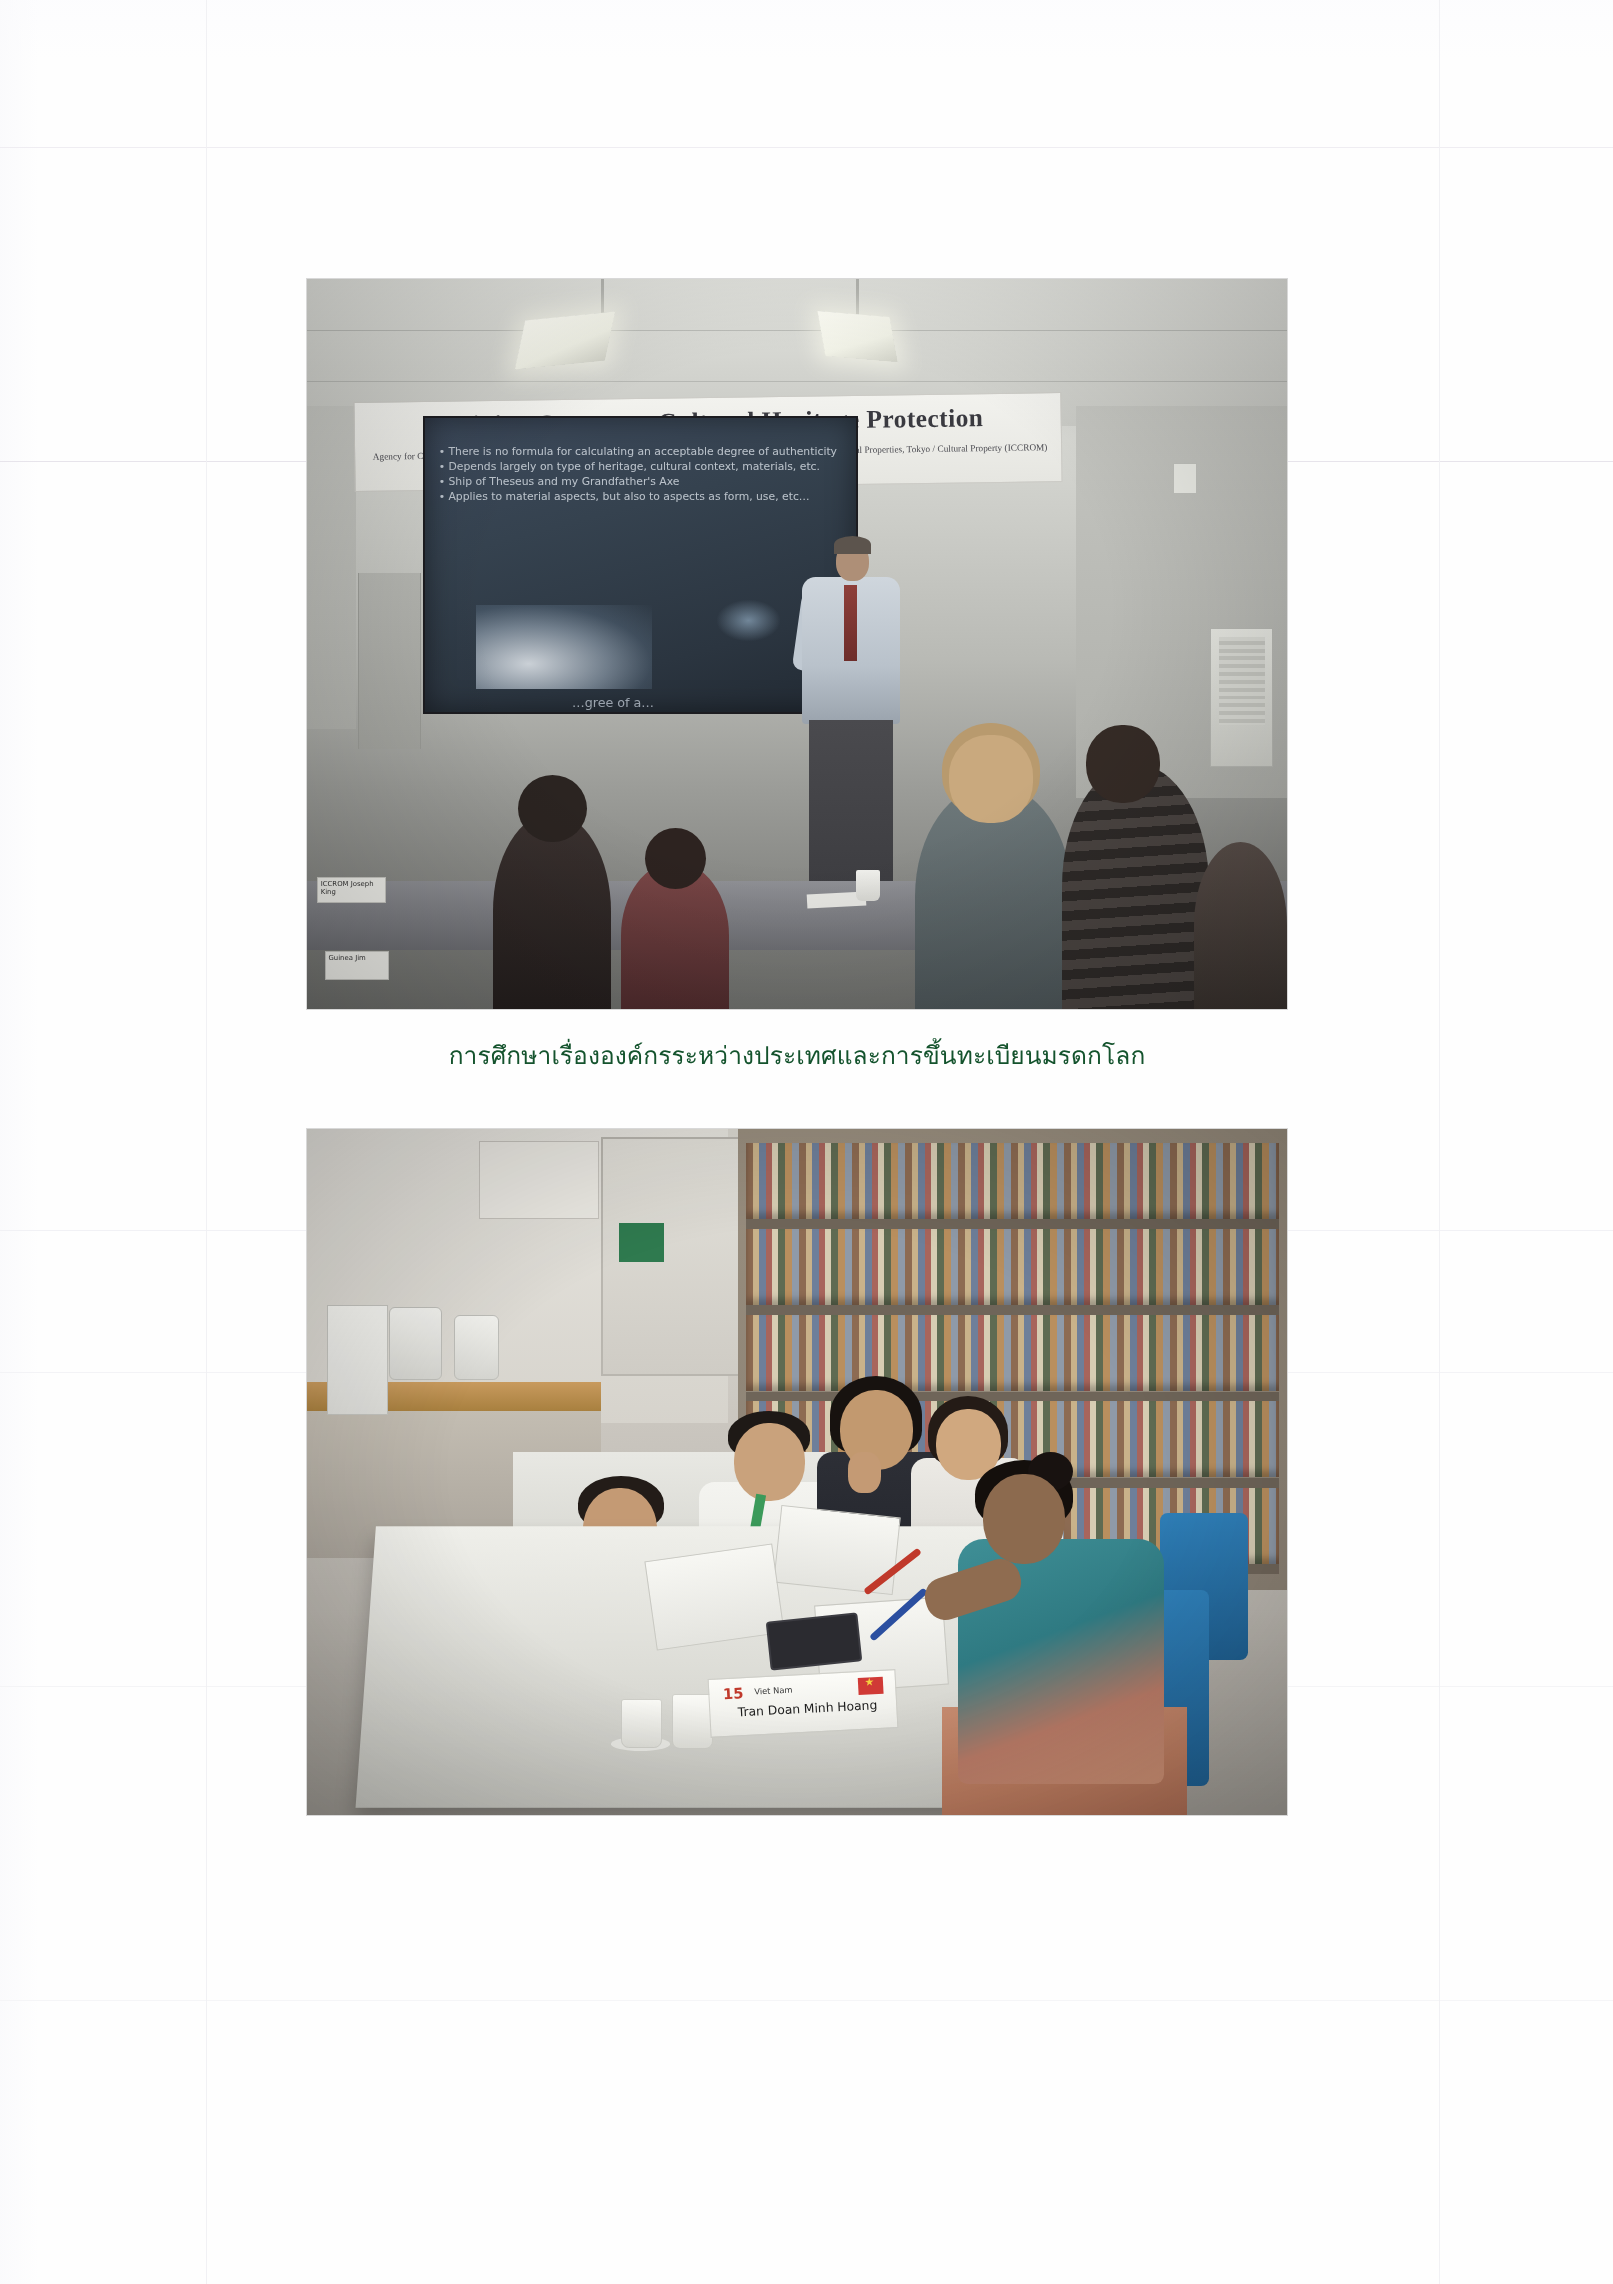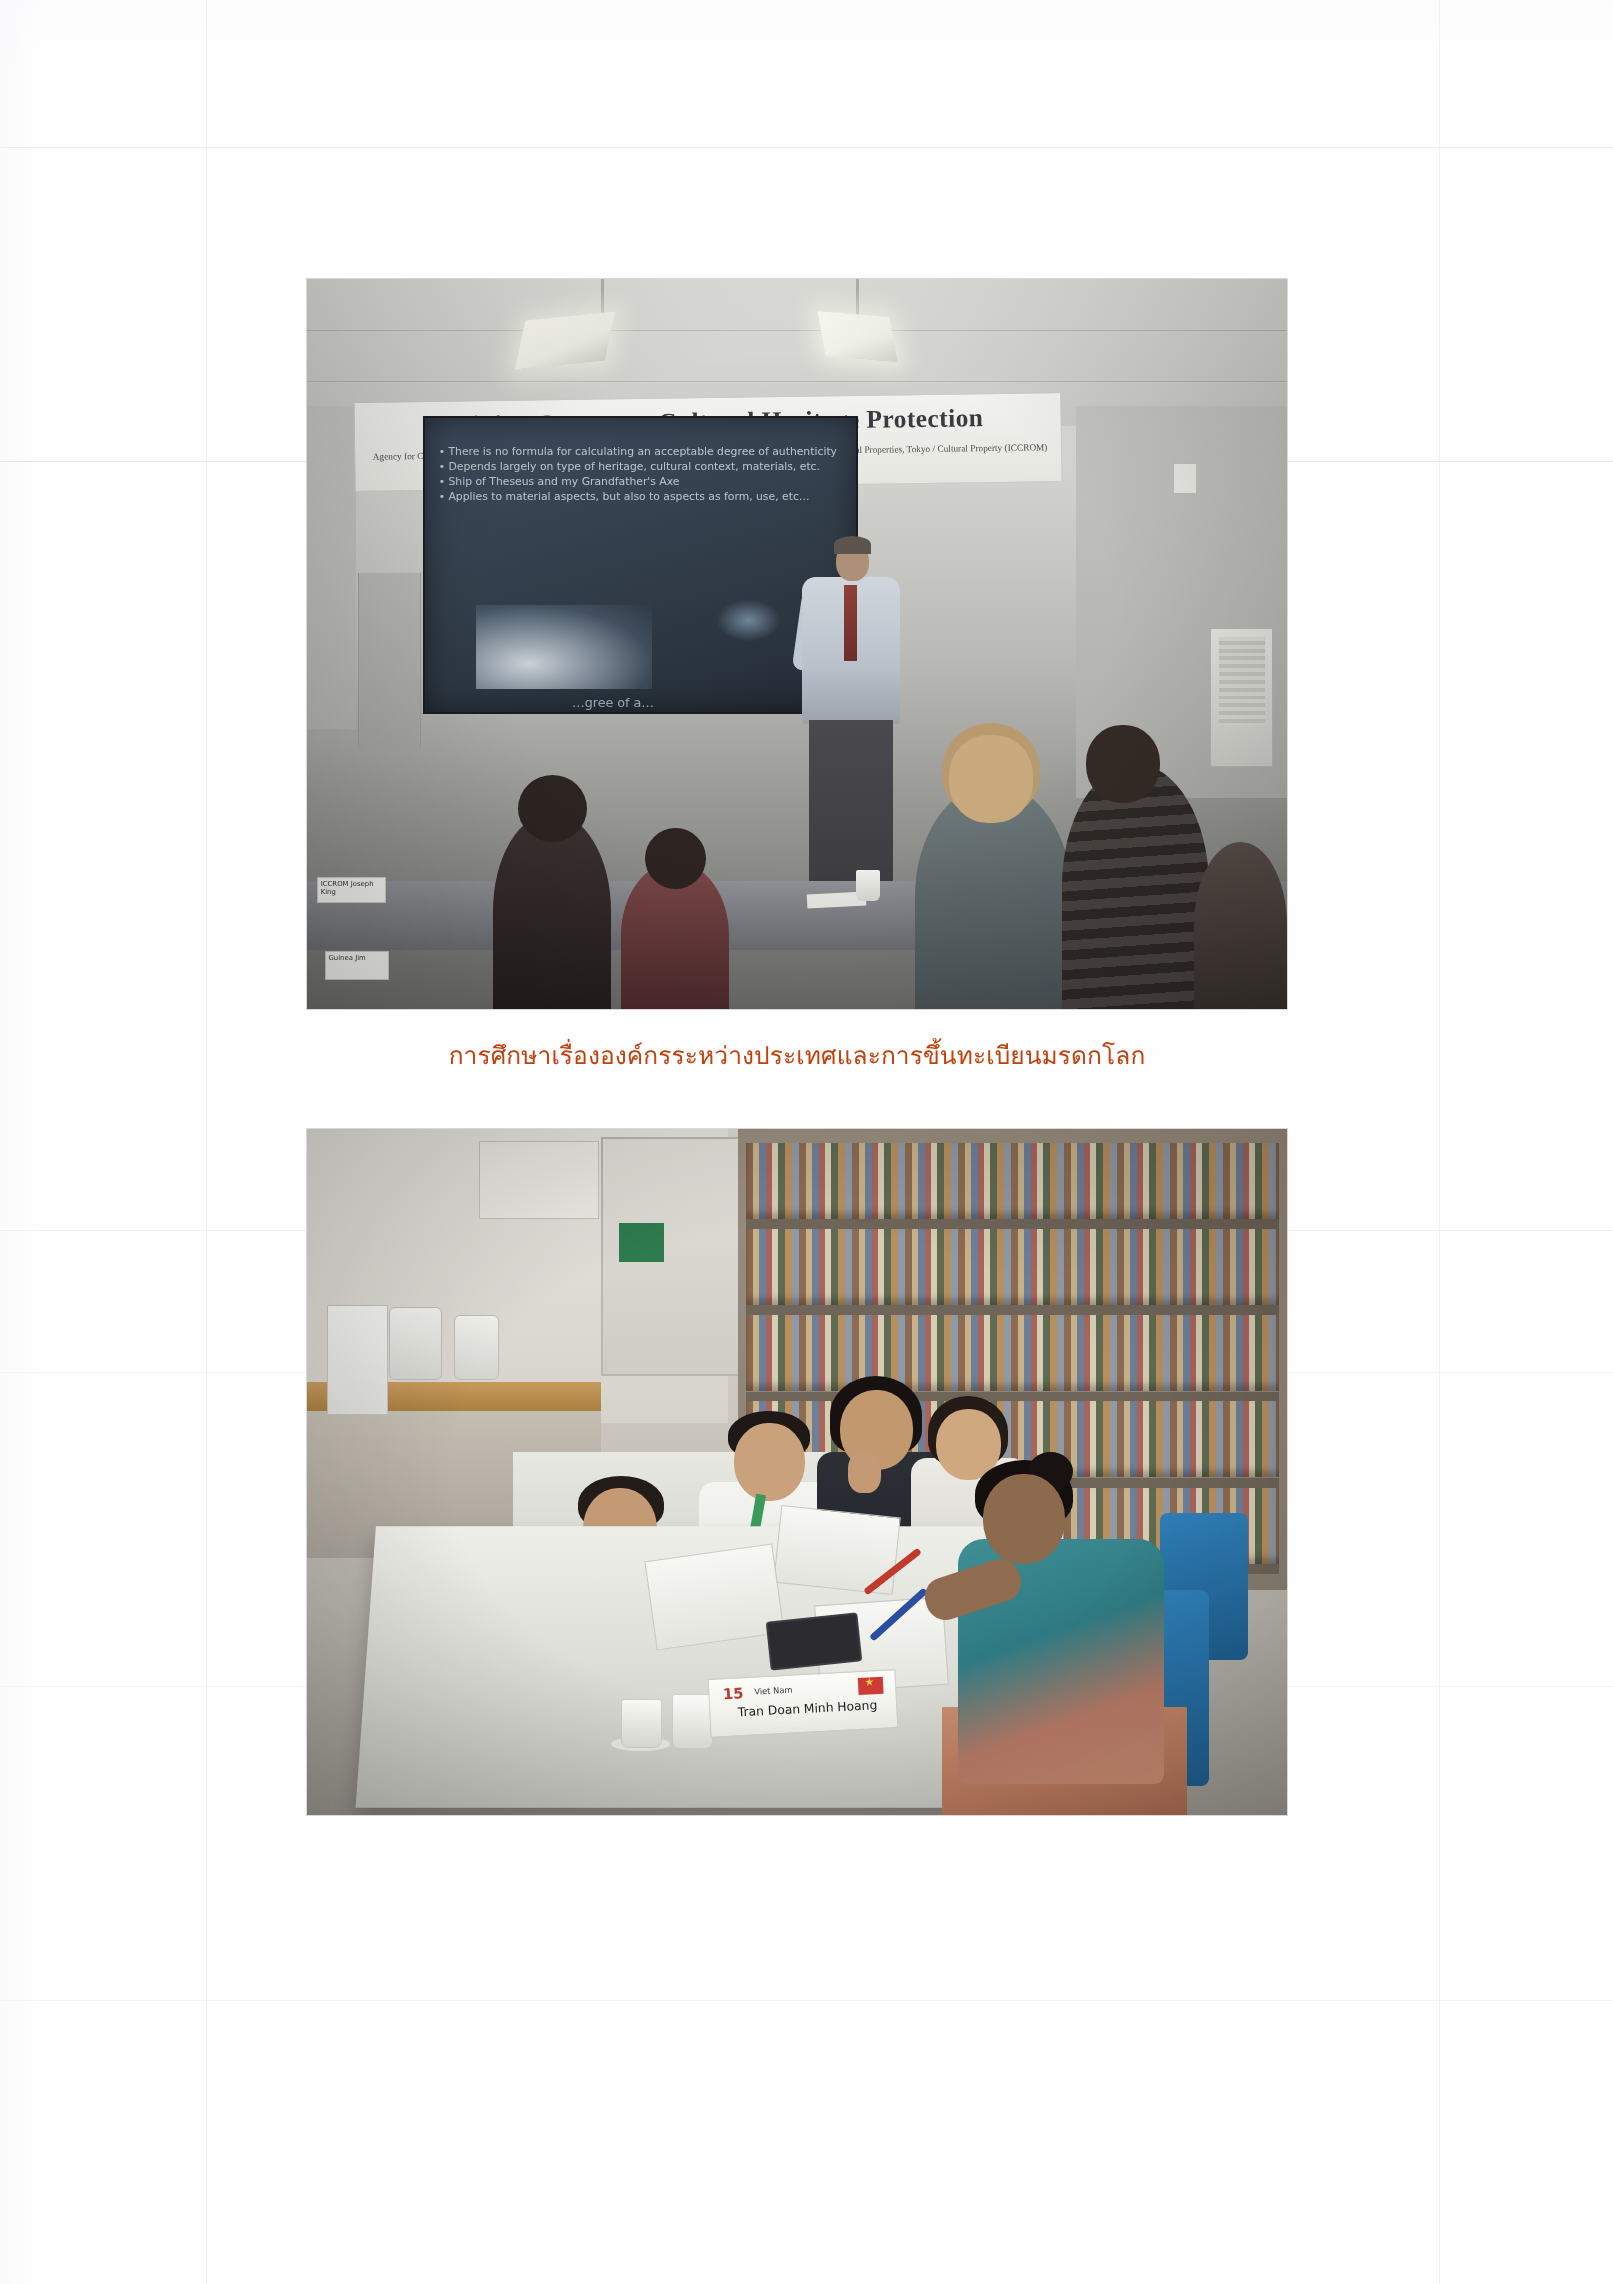--- a/index.html
+++ b/index.html
@@ -69,21 +69,21 @@
     position: relative;
     overflow: hidden;
     background: #2a2a2a;
     box-shadow: 0 0 0 1px #d8d8d8;
   }
 
   .caption {
     text-align: center;
     font-family: Liberation Serif, serif;
     font-size: 24.5px;
-    color: #c2410c;
+    color: #14532d;
     letter-spacing: 0.1px;
     white-space: nowrap;
   }
 
   
   #figure-lecture { left: 307px; top: 279px; width: 980px; }
   #photo-lecture { width: 980px; height: 730px; }
 
   .p1-room {
     position: absolute; inset: 0;

